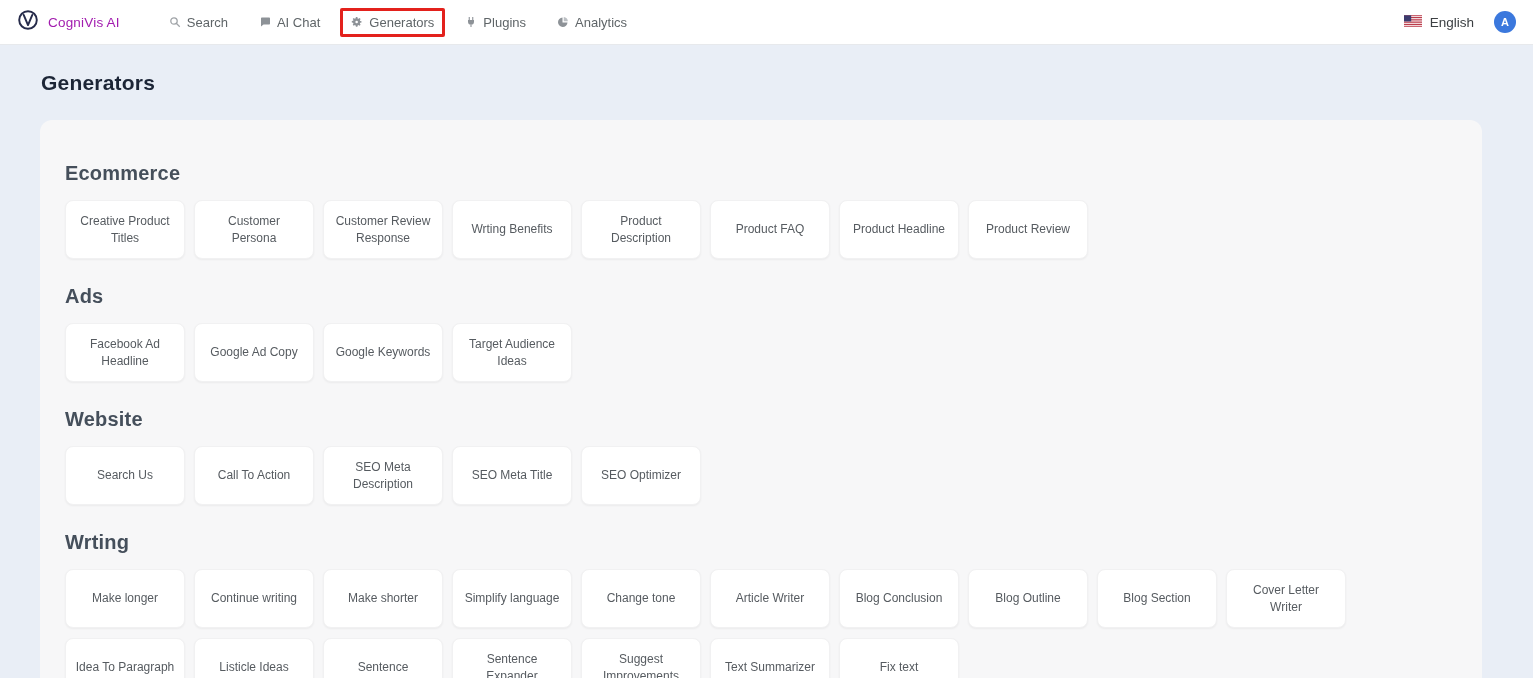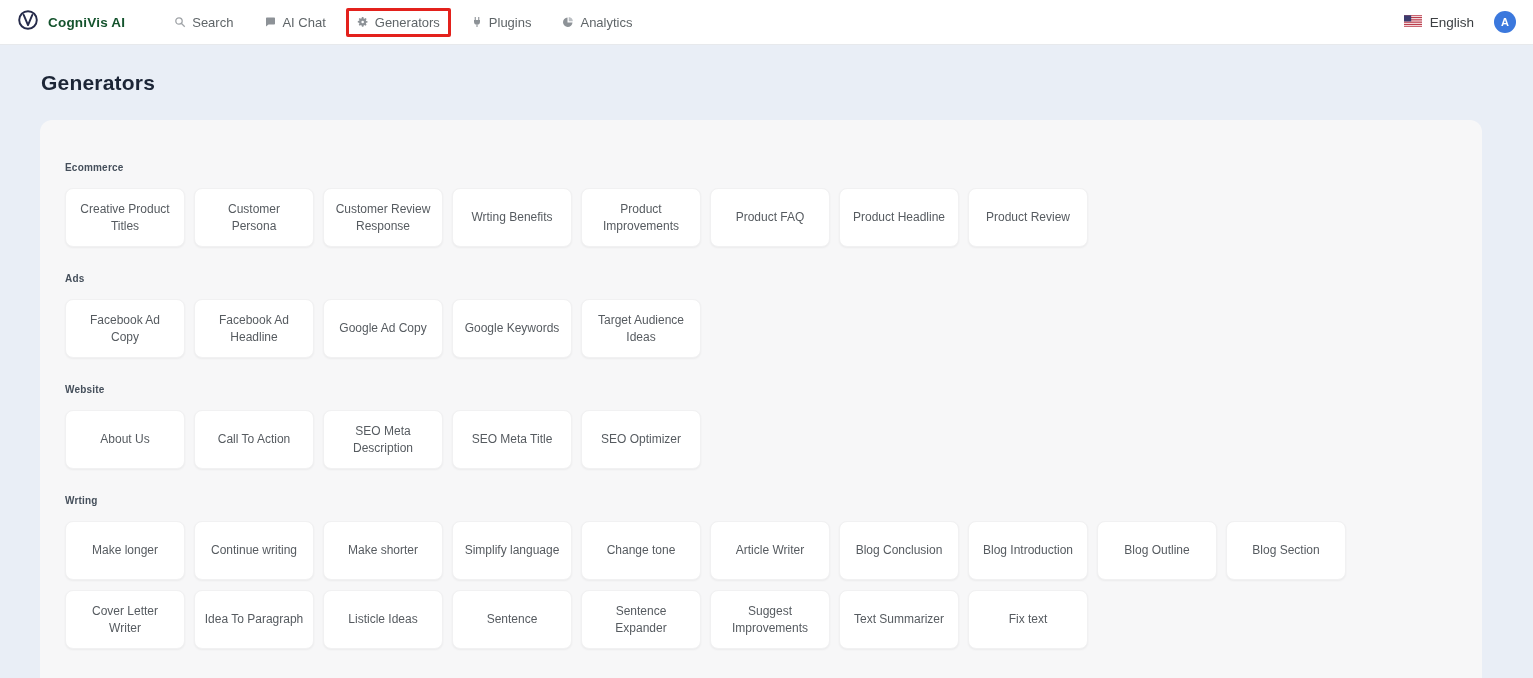--- a/index.html
+++ b/index.html
@@ -5,21 +5,21 @@
   * { margin:0; padding:0; box-sizing:border-box; }
   html, body { width:1533px; height:678px; overflow:hidden; }
   body { background:#e9eef6; font-family:"Liberation Sans", sans-serif; }
 
   
   .topbar {
     height:45px; background:#ffffff; border-bottom:1px solid #e7e9ec;
     display:flex; align-items:center; padding:0 17px;
   }
   .brand { display:flex; align-items:center; gap:9px; cursor:pointer; }
-  .brand-name { font-size:13.5px; font-weight:bold; color:#14532d; letter-spacing:.2px; }
+  .brand-name { font-size:13.5px; font-weight:normal; color:#a21caf; letter-spacing:.2px; }
   .nav { display:flex; align-items:center; margin-left:38px; gap:9px; }
   .nav-item {
     display:flex; align-items:center; gap:6px; font-size:13px; color:#5f6568;
     padding:7px 11px; cursor:pointer; white-space:nowrap; background:transparent;
     border:none; font-family:inherit;
   }
   .nav-item .nav-icon { display:flex; align-items:center; }
   .nav-item.highlighted {
     border:3px solid var(--accent-red,#e3211c); border-radius:2px; padding:4px 8px;
   }
@@ -30,21 +30,21 @@
     display:flex; align-items:center; justify-content:center; cursor:pointer;
   }
 
   
   .page-title { margin:26px 0 0 41px; font-size:21px; font-weight:bold; color:#1c2536; letter-spacing:.2px; }
   .card {
     margin:25px 51px 0 40px; background:#f7f7f8; border-radius:12px;
     padding:42px 25px 40px 25px; min-height:700px;
   }
   .gen-section { margin-bottom:26px; }
-  .gen-section-heading { font-size:10px; font-weight:bold; color:#454f5b; margin-bottom:15px; letter-spacing:.2px; }
+  .gen-section-heading { font-size:20px; font-weight:bold; color:#454f5b; margin-bottom:15px; letter-spacing:.2px; }
   .gen-row { display:flex; flex-wrap:wrap; gap:10px 9px; }
   .gen-btn {
     width:120px; height:59px; background:#ffffff; border-radius:8px;
     border:1px solid #f1f1f2; box-shadow:0 1px 2px rgba(0,0,0,.05);
     display:flex; align-items:center; justify-content:center; text-align:center;
     font-size:12px; color:#565b60; padding:4px 9px; line-height:1.35;
     cursor:pointer; font-family:inherit;
   }
 </style>
 </head>
@@ -134,57 +134,55 @@
 <main>
   <h1 class="page-title">Generators</h1>
   <div class="card" id="generators-card" style="background: rgb(247, 247, 248);">
       <section class="gen-section">
         <h2 class="gen-section-heading">Ecommerce</h2>
         <div class="gen-row">
           <button class="gen-btn">Creative Product Titles</button>
           <button class="gen-btn">Customer Persona</button>
           <button class="gen-btn">Customer Review Response</button>
           <button class="gen-btn">Wrting Benefits</button>
-          <button class="gen-btn">Product Improvements</button>
+          <button class="gen-btn">Product Description</button>
           <button class="gen-btn">Product FAQ</button>
           <button class="gen-btn">Product Headline</button>
           <button class="gen-btn">Product Review</button>
         </div>
       </section>
       <section class="gen-section">
         <h2 class="gen-section-heading">Ads</h2>
         <div class="gen-row">
-          <button class="gen-btn">Facebook Ad Copy</button>
           <button class="gen-btn">Facebook Ad Headline</button>
           <button class="gen-btn">Google Ad Copy</button>
           <button class="gen-btn">Google Keywords</button>
           <button class="gen-btn">Target Audience Ideas</button>
         </div>
       </section>
       <section class="gen-section">
         <h2 class="gen-section-heading">Website</h2>
         <div class="gen-row">
-          <button class="gen-btn">About Us</button>
+          <button class="gen-btn">Search Us</button>
           <button class="gen-btn">Call To Action</button>
           <button class="gen-btn">SEO Meta Description</button>
           <button class="gen-btn">SEO Meta Title</button>
           <button class="gen-btn">SEO Optimizer</button>
         </div>
       </section>
       <section class="gen-section">
         <h2 class="gen-section-heading">Wrting</h2>
         <div class="gen-row">
           <button class="gen-btn">Make longer</button>
           <button class="gen-btn">Continue writing</button>
           <button class="gen-btn">Make shorter</button>
           <button class="gen-btn">Simplify language</button>
           <button class="gen-btn">Change tone</button>
           <button class="gen-btn">Article Writer</button>
           <button class="gen-btn">Blog Conclusion</button>
-          <button class="gen-btn">Blog Introduction</button>
           <button class="gen-btn">Blog Outline</button>
           <button class="gen-btn">Blog Section</button>
           <button class="gen-btn">Cover Letter Writer</button>
           <button class="gen-btn">Idea To Paragraph</button>
           <button class="gen-btn">Listicle Ideas</button>
           <button class="gen-btn">Sentence</button>
           <button class="gen-btn">Sentence Expander</button>
           <button class="gen-btn">Suggest Improvements</button>
           <button class="gen-btn">Text Summarizer</button>
           <button class="gen-btn">Fix text</button>

